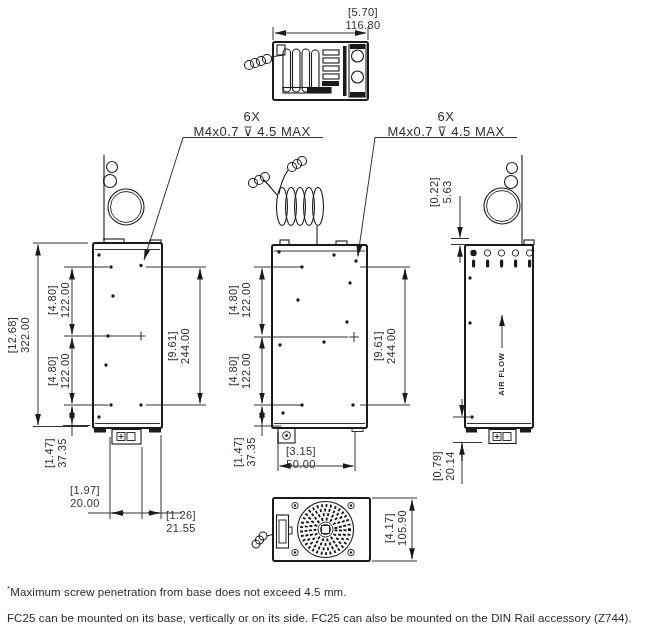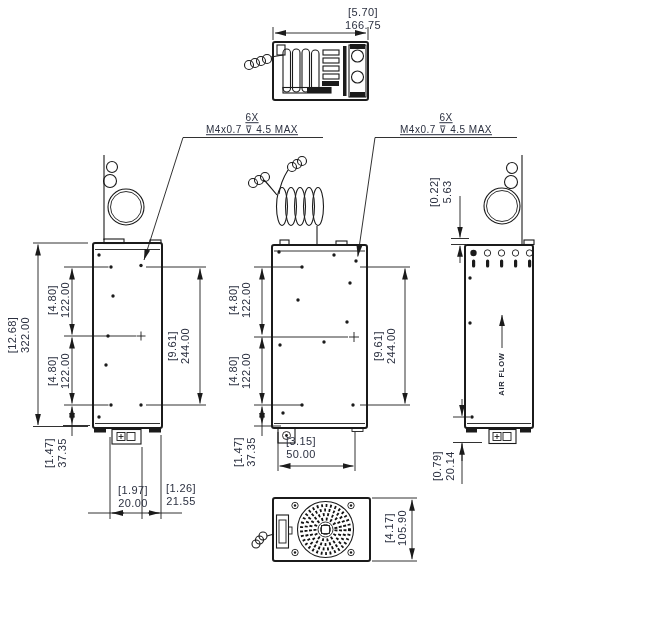--- a/index.html
+++ b/index.html
@@ -9,21 +9,21 @@
   .ln{stroke:#1b1b1b;stroke-width:1.1;fill:none;}
   .thick{stroke-width:2;}
   .thin{stroke-width:0.9;}
   .dimln{stroke:#1b1b1b;stroke-width:0.9;fill:none;}
   .fillb{fill:#1b1b1b;stroke:none;}
   .hole{fill:#1b1b1b;stroke:none;}
   .ring{stroke:#141414;stroke-width:3;stroke-dasharray:1.8,2.7;fill:none;}
   .dim{position:absolute;font-size:11px;color:#2b3040;line-height:1.18;text-align:center;
        white-space:nowrap;transform:translate(-50%,-50%);letter-spacing:0.4px;}
   .dim.v{transform:translate(-50%,-50%) rotate(-90deg);}
-  .callout{font-size:10px;letter-spacing:0.5px;text-decoration:underline;}
+  .callout{font-size:13px;letter-spacing:0.5px;}
   .airflow{font-size:7.5px;letter-spacing:0.8px;font-weight:bold;color:#1f2430;}
   .note{position:absolute;font-size:11.5px;color:#2a2a2a;letter-spacing:0.1px;white-space:nowrap;}
   .note sup{font-size:8px;}
 </style>
 </head>
 <body>
 
 <div id="page">
 
 <svg id="linework" width="653" height="633" viewBox="0 0 653 633">
@@ -269,21 +269,21 @@
     <g>
       <path d="M372,498 H417 M372,561 H417" class="dimln"></path>
       <path d="M412,527 L412,499.8" class="dimln" marker-end="url(#ah)"></path>
       <path d="M412,527 L412,559.2" class="dimln" marker-end="url(#ah)"></path>
     </g>
   </g>
 </svg>
 
   <div class="dim" style="left:327px;top:19px;margin-left:36px;">
     <div>[5.70]</div>
-    <div>166.75</div>
+    <div>116.80</div>
   </div>
 
   <div class="dim callout" style="left:252px;top:124px;">
     <div>6X</div>
     <div>M4x0.7 ⊽ 4.5 MAX</div>
   </div>
   <div class="dim callout" style="left:446px;top:124px;">
     <div>6X</div>
     <div>M4x0.7 ⊽ 4.5 MAX</div>
   </div>
@@ -301,46 +301,46 @@
     <div>122.00</div>
   </div>
   <div class="dim v" style="left:179px;top:346px;">
     <div>[9.61]</div>
     <div>244.00</div>
   </div>
   <div class="dim v" style="left:56px;top:453px;">
     <div>[1.47]</div>
     <div>37.35</div>
   </div>
-  <div class="dim" style="left:85px;top:497px;margin-left:48px;">
+  <div class="dim" style="left:85px;top:497px;">
     <div>[1.97]</div>
     <div>20.00</div>
   </div>
-  <div class="dim" style="left:181px;top:495px;">
+  <div class="dim" style="left:181px;top:522px;">
     <div>[1.26]</div>
     <div>21.55</div>
   </div>
 
   <div class="dim v" style="left:240px;top:300px;">
     <div>[4.80]</div>
     <div>122.00</div>
   </div>
   <div class="dim v" style="left:240px;top:371px;">
     <div>[4.80]</div>
     <div>122.00</div>
   </div>
   <div class="dim v" style="left:385px;top:346px;">
     <div>[9.61]</div>
     <div>244.00</div>
   </div>
   <div class="dim v" style="left:245px;top:452px;">
     <div>[1.47]</div>
     <div>37.35</div>
   </div>
-  <div class="dim" style="left:301px;top:448px;">
+  <div class="dim" style="left:301px;top:458px;">
     <div>[3.15]</div>
     <div>50.00</div>
   </div>
 
   <div class="dim v" style="left:441px;top:192px;">
     <div>[0.22]</div>
     <div>5.63</div>
   </div>
   <div class="dim v airflow" style="left:502px;top:374px;">
     <div>AIR FLOW</div>
@@ -348,14 +348,20 @@
   <div class="dim v" style="left:444px;top:466px;">
     <div>[0.79]</div>
     <div>20.14</div>
   </div>
 
   <div class="dim v" style="left:396px;top:528px;">
     <div>[4.17]</div>
     <div>105.90</div>
   </div>
 
+  <div class="note" style="left:7px;top:584px;">
+    <sup>*</sup><span>Maximum screw penetration from base does not exceed 4.5 mm.</span>
+  </div>
+  <div class="note" style="left:7px;top:612px;">
+    <span>FC25 can be mounted on its base, vertically or on its side. FC25 can also be mounted on the DIN Rail accessory (Z744).</span>
+  </div>
 
 </div>
 
 </body></html>

